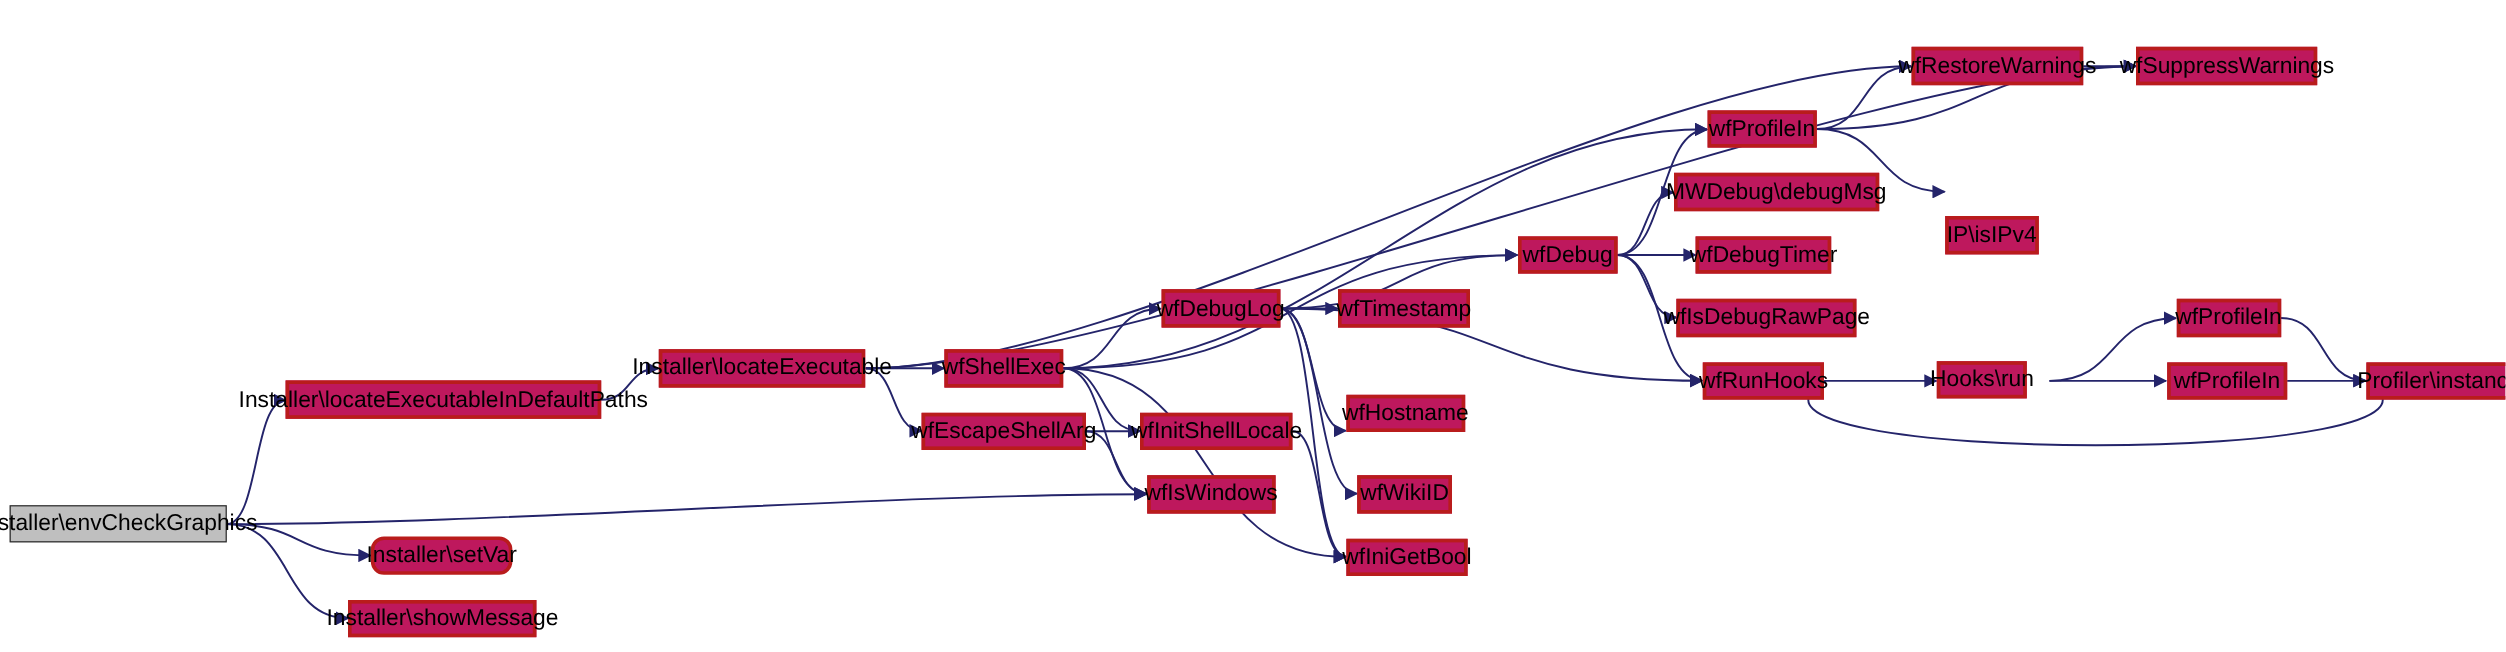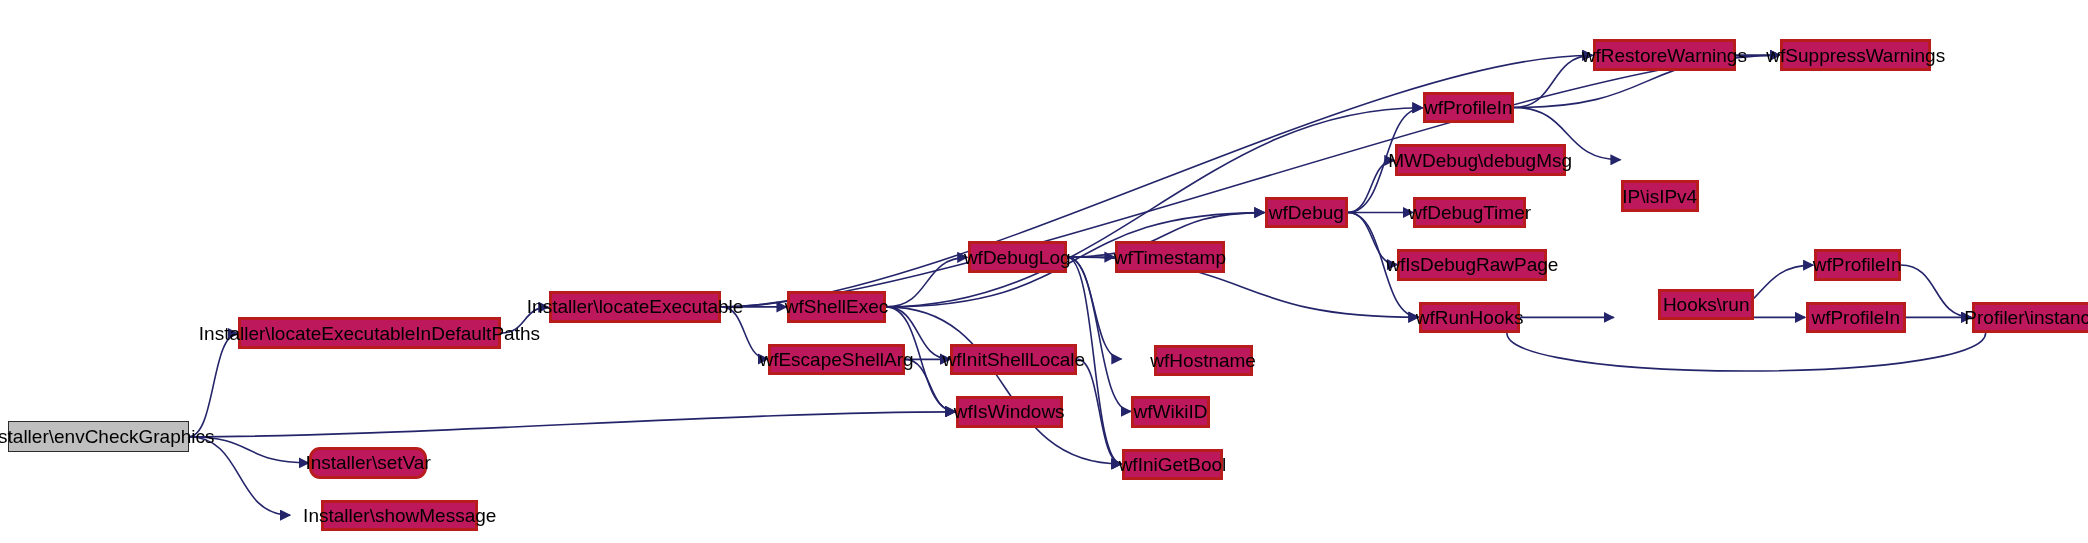--- a/index.html
+++ b/index.html
@@ -104,21 +104,21 @@
   <div id="node-layer">
       <div class="node root" style="left: 8.03077px; top: 421.022px; width: 180.692px; height: 31.4783px;">
         <span class="node-label">Installer\envCheckGraphics</span>
       </div>
       <div class="node" style="left: 238.246px; top: 317.406px; width: 262.338px; height: 31.4783px;">
         <span class="node-label">Installer\locateExecutableInDefaultPaths</span>
       </div>
       <div class="node" style="left: 309.185px; top: 447.254px; width: 117.785px; height: 31.4783px; border-radius: 11px;">
         <span class="node-label">Installer\setVar</span>
       </div>
-      <div class="node" style="left: 290.446px; top: 499.717px; width: 156.6px; height: 31.4783px; margin-left: 31px;">
+      <div class="node" style="left: 290.446px; top: 499.717px; width: 156.6px; height: 31.4783px;">
         <span class="node-label">Installer\showMessage</span>
       </div>
       <div class="node" style="left: 548.769px; top: 291.174px; width: 172.662px; height: 31.4783px;">
         <span class="node-label">Installer\locateExecutable</span>
       </div>
       <div class="node" style="left: 787.015px; top: 291.174px; width: 99.0462px; height: 31.4783px;">
         <span class="node-label">wfShellExec</span>
       </div>
       <div class="node" style="left: 768.277px; top: 343.638px; width: 136.523px; height: 31.4783px;">
         <span class="node-label">wfEscapeShellArg</span>
@@ -128,21 +128,21 @@
       </div>
       <div class="node" style="left: 1114.94px; top: 241.333px; width: 109.754px; height: 31.4783px;">
         <span class="node-label">wfTimestamp</span>
       </div>
       <div class="node" style="left: 950.308px; top: 343.638px; width: 127.154px; height: 31.4783px;">
         <span class="node-label">wfInitShellLocale</span>
       </div>
       <div class="node" style="left: 955.662px; top: 396.101px; width: 107.077px; height: 31.4783px;">
         <span class="node-label">wfIsWindows</span>
       </div>
-      <div class="node" style="left: 1121.63px; top: 345px; width: 99.0462px; height: 31.4783px; margin-left: 32px;">
+      <div class="node" style="left: 1121.63px; top: 329px; width: 99.0462px; height: 31.4783px;">
         <span class="node-label">wfHostname</span>
       </div>
       <div class="node" style="left: 1131px; top: 396.101px; width: 78.9692px; height: 31.4783px;">
         <span class="node-label">wfWikiID</span>
       </div>
       <div class="node" style="left: 1121.63px; top: 448.565px; width: 101.723px; height: 31.4783px;">
         <span class="node-label">wfIniGetBool</span>
       </div>
       <div class="node" style="left: 1264.85px; top: 196.739px; width: 82.9846px; height: 31.4783px;">
         <span class="node-label">wfDebug</span>
@@ -164,21 +164,21 @@
       </div>
       <div class="node" style="left: 1620.88px; top: 144.275px; width: 77.6308px; height: 31.4783px; margin-top: 36px;">
         <span class="node-label">IP\isIPv4</span>
       </div>
       <div class="node" style="left: 1592.77px; top: 39.3478px; width: 143.215px; height: 31.4783px;">
         <span class="node-label">wfRestoreWarnings</span>
       </div>
       <div class="node" style="left: 1780.15px; top: 39.3478px; width: 151.246px; height: 31.4783px;">
         <span class="node-label">wfSuppressWarnings</span>
       </div>
-      <div class="node" style="left: 1614.18px; top: 289px; width: 96px; height: 31.4783px; margin-left: 44px;">
+      <div class="node" style="left: 1614.18px; top: 301px; width: 75px; height: 31.4783px;">
         <span class="node-label">Hooks\run</span>
       </div>
       <div class="node" style="left: 1813.62px; top: 249.203px; width: 87px; height: 31.4783px;">
         <span class="node-label">wfProfileIn</span>
       </div>
       <div class="node" style="left: 1805.58px; top: 301.667px; width: 100.385px; height: 31.4783px;">
         <span class="node-label">wfProfileIn</span>
       </div>
       <div class="node" style="left: 1971.55px; top: 301.667px; width: 121.8px; height: 31.4783px;">
         <span class="node-label">Profiler\instance</span>

